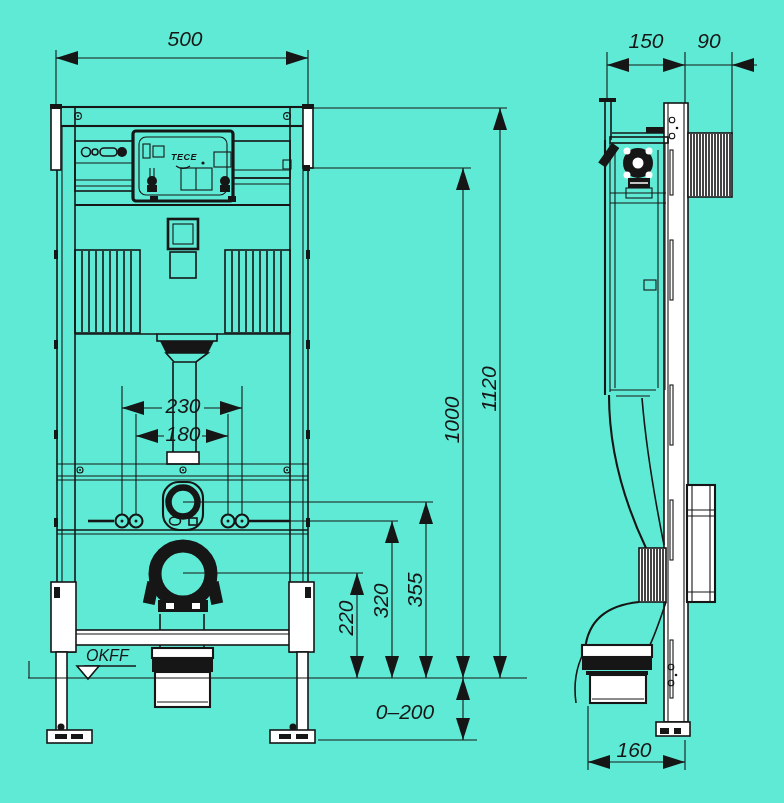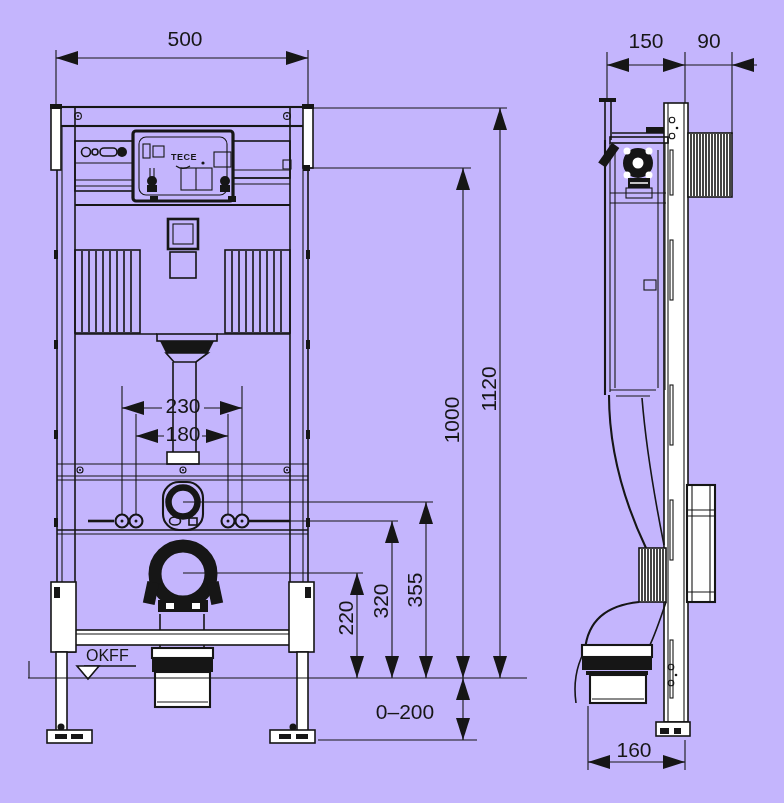--- a/index.html
+++ b/index.html
@@ -1,16 +1,16 @@
 <!DOCTYPE html>
 <html><head>
 <meta charset="utf-8">
 <style>
   html,body{margin:0;padding:0;background:#fff;}
-  .page{width:784px;height:803px;background:#c4b5fd;position:relative;overflow:hidden;}
+  .page{width:784px;height:803px;background:#5eead4;position:relative;overflow:hidden;font-style:italic;}
   svg{display:block;}
   
   .s1{stroke:#161616;stroke-width:1.1;fill:none;}
   .s15{stroke:#161616;stroke-width:1.6;fill:none;}
   .s2{stroke:#161616;stroke-width:2.1;fill:none;}
   .s25{stroke:#161616;stroke-width:2.6;fill:none;}
   .s3{stroke:#161616;stroke-width:3.2;fill:none;}
   .f{fill:#161616;stroke:none;}
   .wf{fill:#ffffff;stroke:#161616;stroke-width:1.6;}
   .wf2{fill:#ffffff;stroke:#161616;stroke-width:2.1;}

